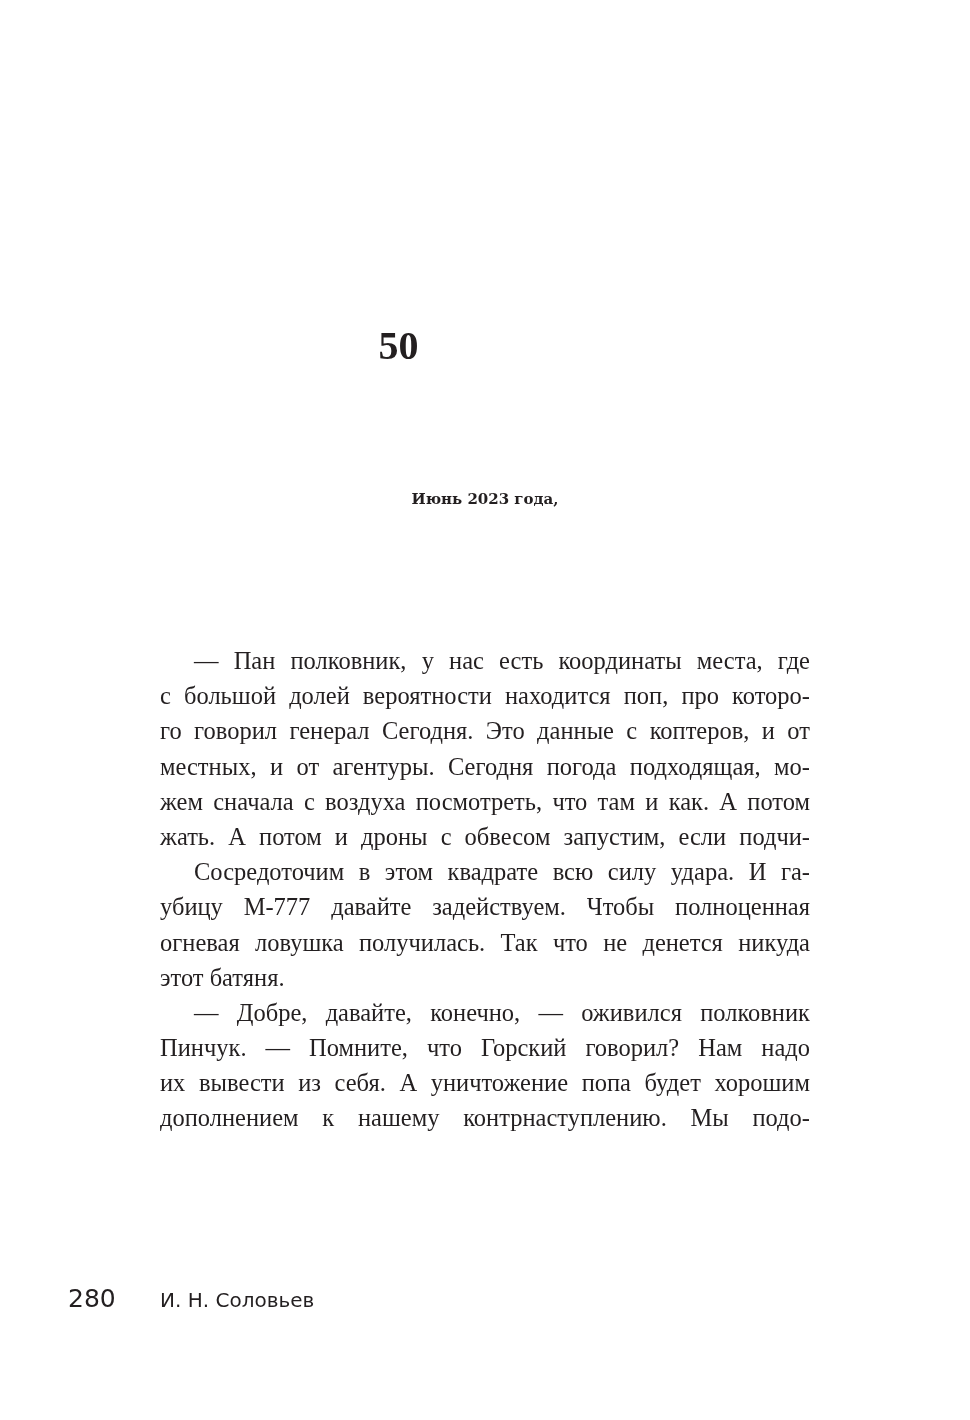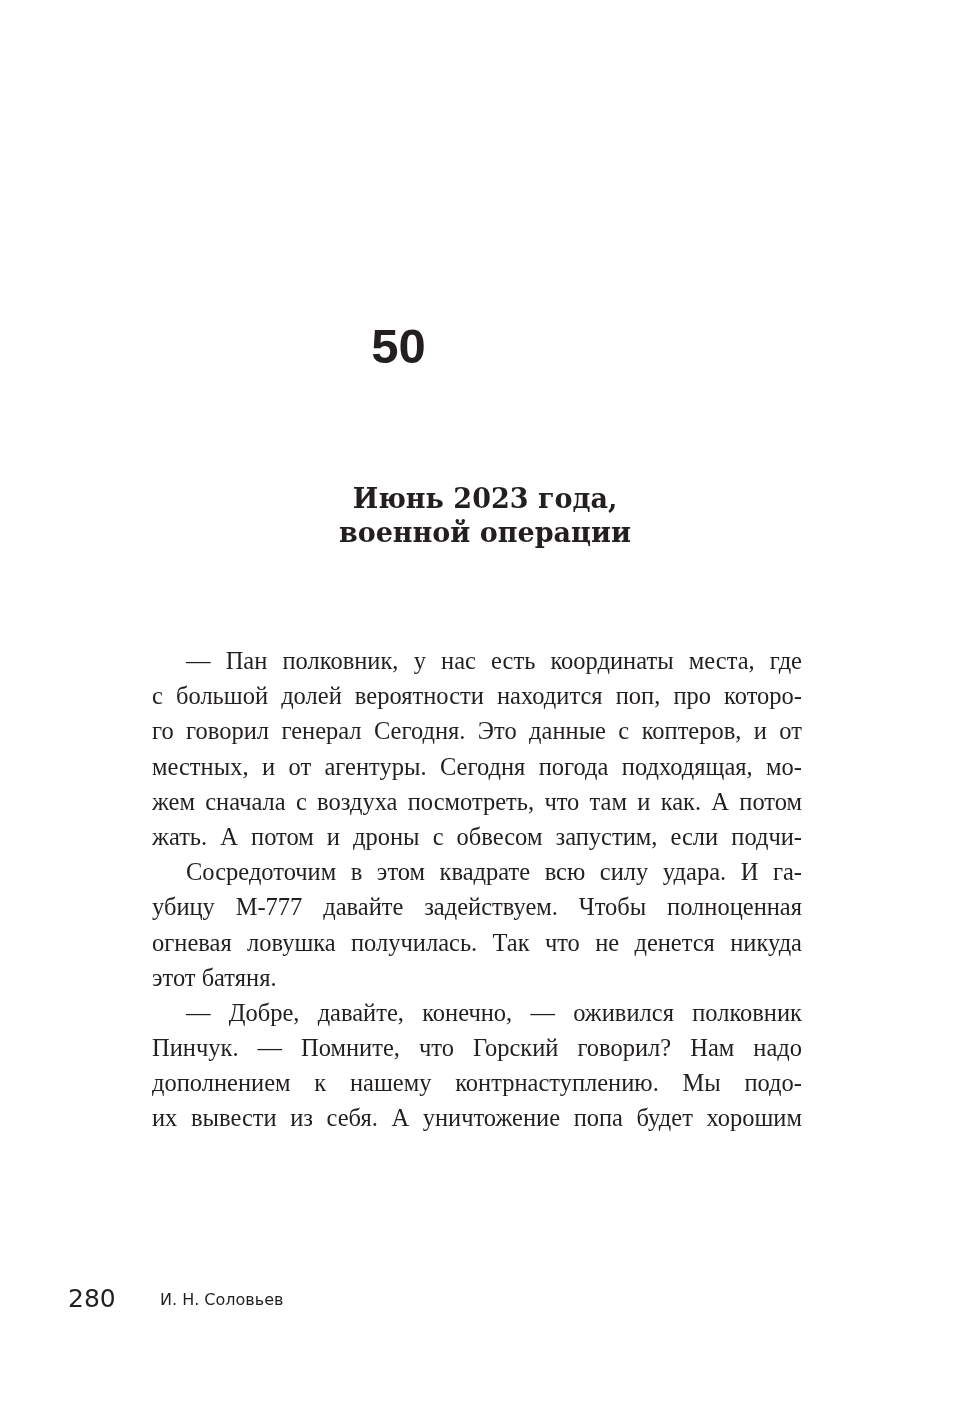--- a/index.html
+++ b/index.html
@@ -13,43 +13,43 @@
       position: relative;
       overflow: hidden;
       color: #231f20;
     }
     .chapter-number {
       position: absolute;
       top: 322px;
       left: 0;
       width: 797px;
       text-align: center;
-      font-family: Liberation Sans, sans-serif;
+      font-family: Liberation Serif, serif;
       font-weight: bold;
-      font-size: 49px;
+      font-size: 40px;
       line-height: 48px;
     }
     .chapter-subtitle {
       position: absolute;
       top: 482px;
       left: 160px;
       width: 650px;
       text-align: center;
       font-family: "DejaVu Serif", serif;
       font-weight: bold;
-      font-size: 27px;
+      font-size: 15px;
       line-height: 34px;
     }
     .chapter-subtitle span {
       display: block;
     }
     .body-text {
       position: absolute;
       top: 643px;
-      left: 152px;
+      left: 160px;
       width: 650px;
       font-family: "Liberation Serif", serif;
       font-size: 24.5px;
       line-height: 35.2px;
     }
     .line {
       display: block;
       white-space: nowrap;
       text-align: justify;
       text-align-last: justify;
@@ -75,50 +75,49 @@
       left: 0;
       top: 0;
       font-size: 25px;
       text-align: center;
     }
     .running-author {
       position: absolute;
       left: 92px;
       top: 1px;
       white-space: nowrap;
-      font-size: 16px;
+      font-size: 20px;
     }
   </style>
 </head>
 <body>
 
 <div>
 
   <div class="chapter-number">50</div>
 
   <div class="chapter-subtitle">
     <span>Июнь 2023 года,</span>
-    <span>военной операции</span>
   </div>
 
   <div class="body-text">
     <span class="line indent">— Пан полковник, у нас есть координаты места, где</span>
     <span class="line">с большой долей вероятности находится поп, про которо-</span>
     <span class="line">го говорил генерал Сегодня. Это данные с коптеров, и от</span>
     <span class="line">местных, и от агентуры. Сегодня погода подходящая, мо-</span>
     <span class="line">жем сначала с воздуха посмотреть, что там и как. А потом</span>
     <span class="line">жать. А потом и дроны с обвесом запустим, если подчи-</span>
     <span class="line indent">Сосредоточим в этом квадрате всю силу удара. И га-</span>
     <span class="line">убицу М-777 давайте задействуем. Чтобы полноценная</span>
     <span class="line">огневая ловушка получилась. Так что не денется никуда</span>
     <span class="line last">этот батяня.</span>
     <span class="line indent">— Добре, давайте, конечно, — оживился полковник</span>
     <span class="line">Пинчук. — Помните, что Горский говорил? Нам надо</span>
+    <span class="line">их вывести из себя. А уничтожение попа будет хорошим</span>
     <span class="line">дополнением к нашему контрнаступлению. Мы подо-</span>
-    <span class="line">их вывести из себя. А уничтожение попа будет хорошим</span>
   </div>
 
   <div class="footer">
     <span class="page-number">280</span>
     <span class="running-author">И. Н. Соловьев</span>
   </div>
 
 </div>
 
 </body></html>

